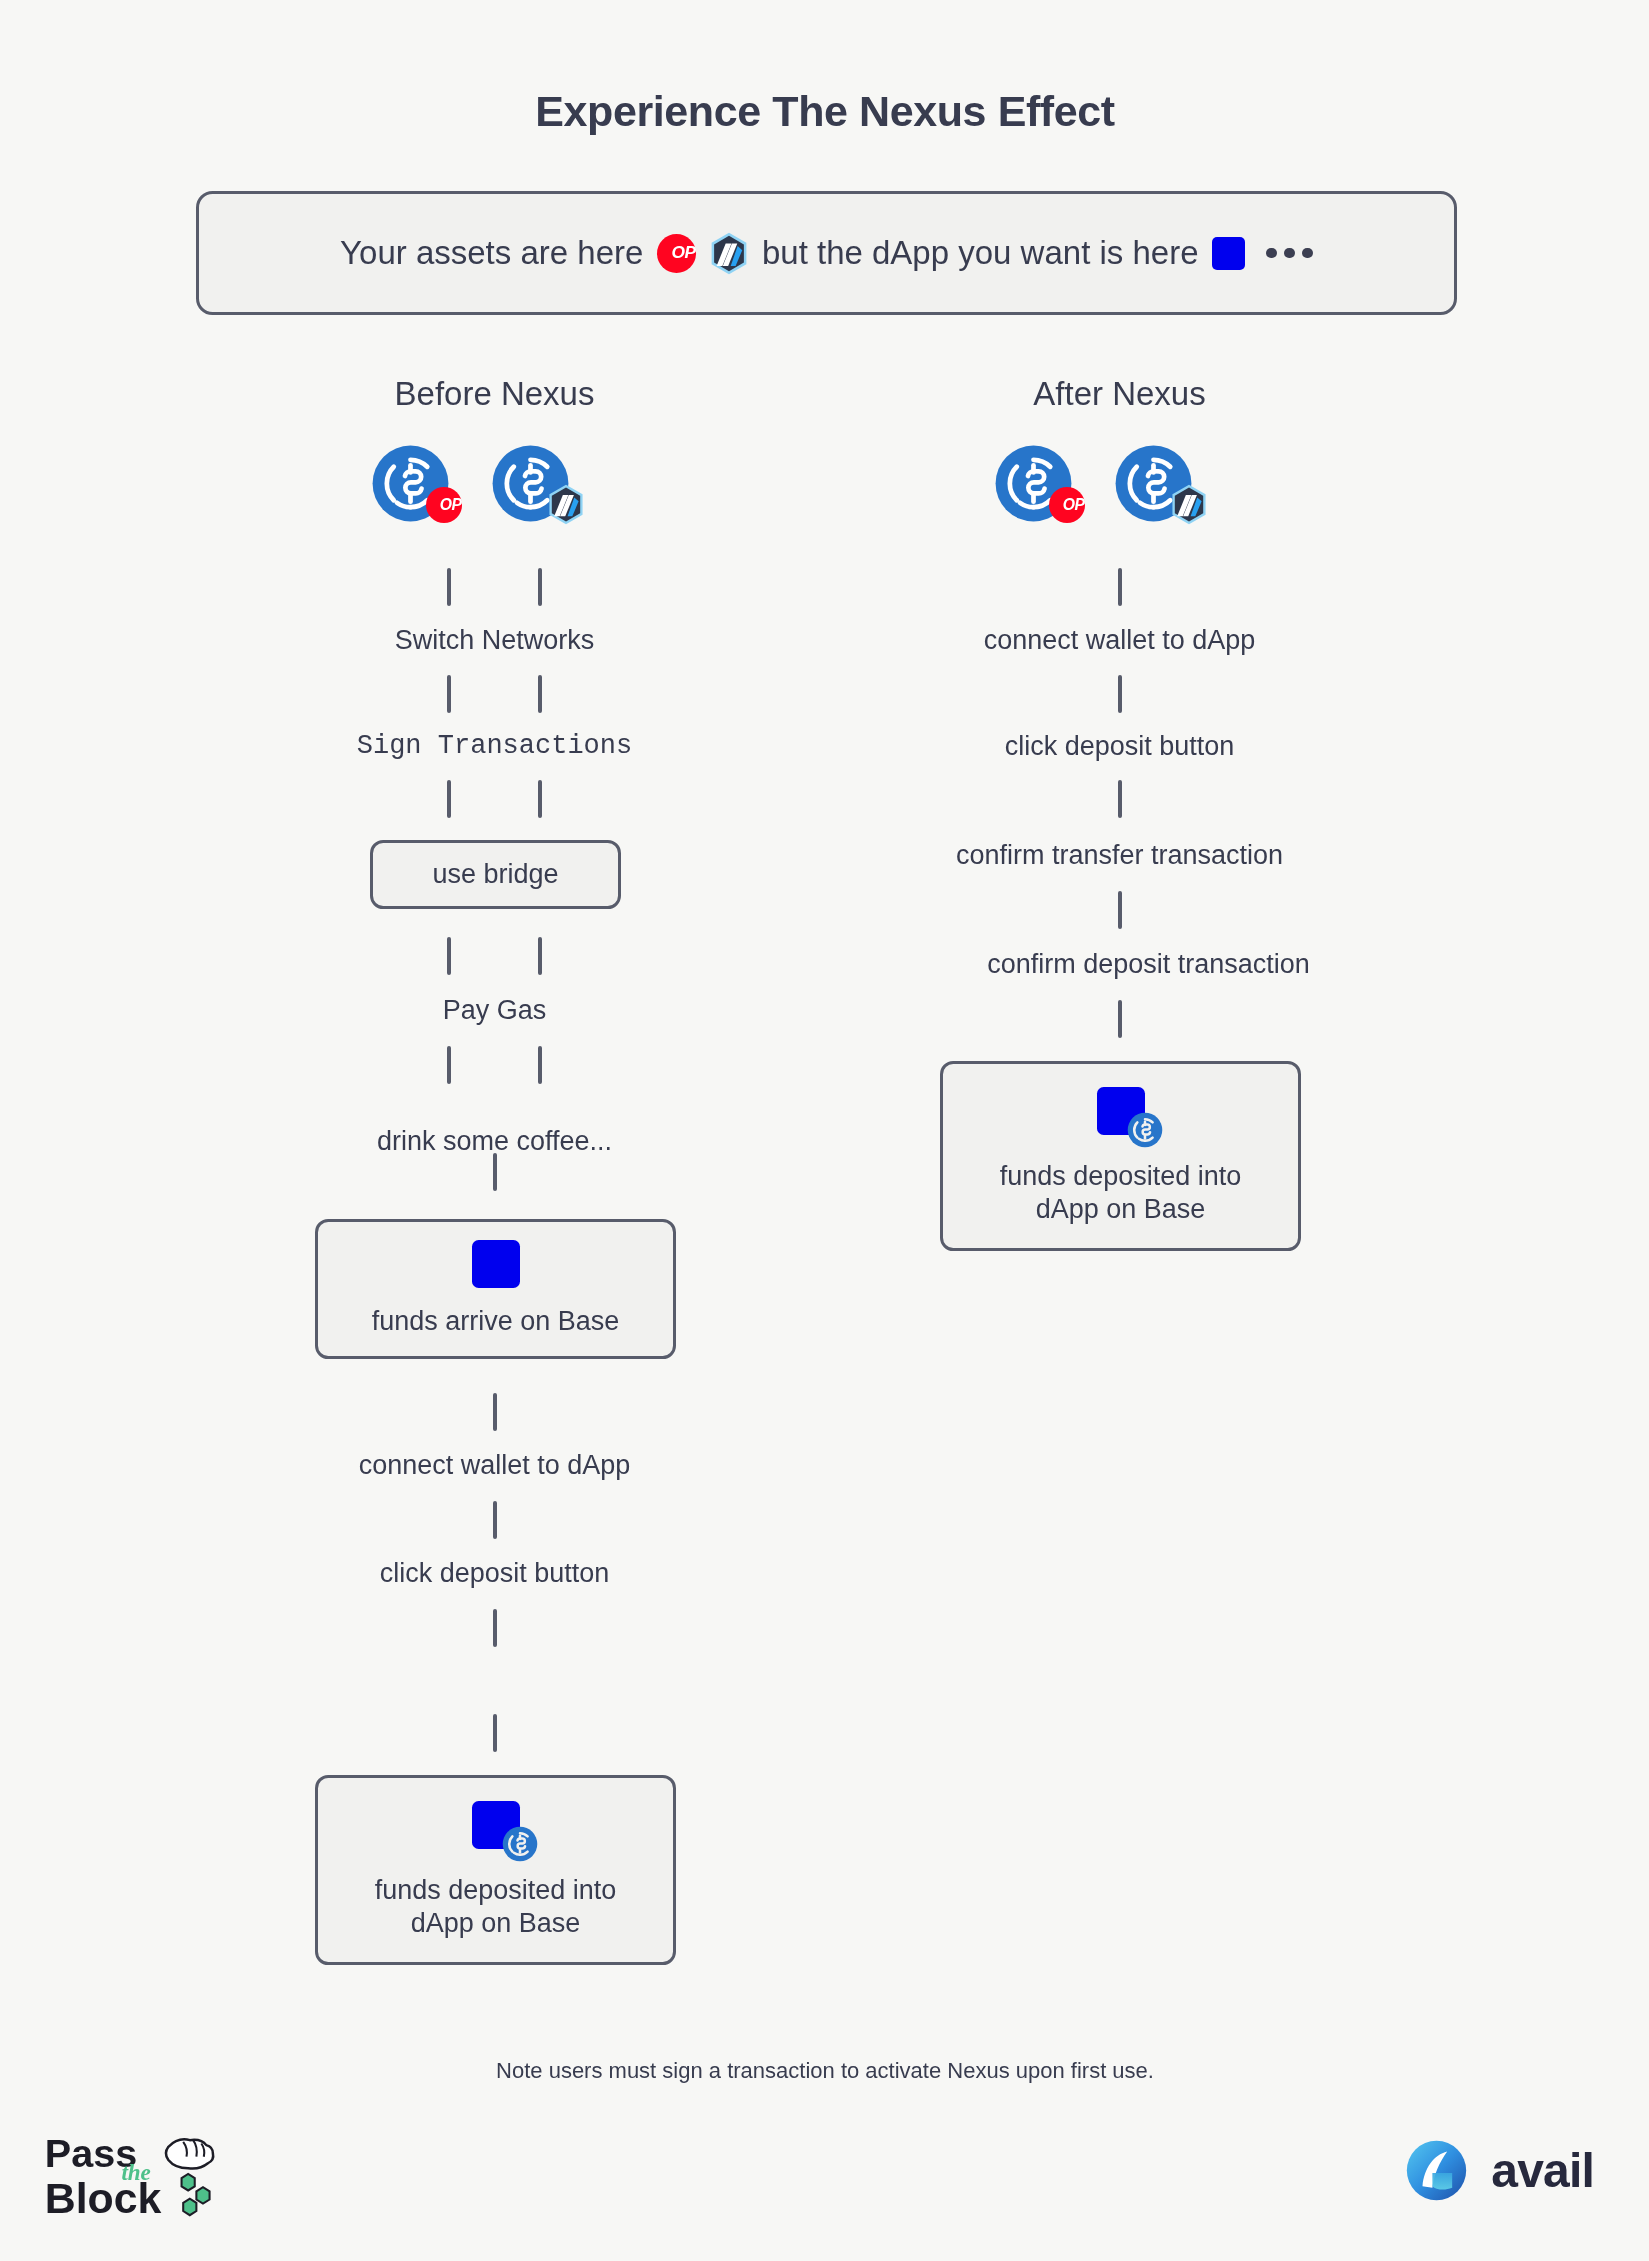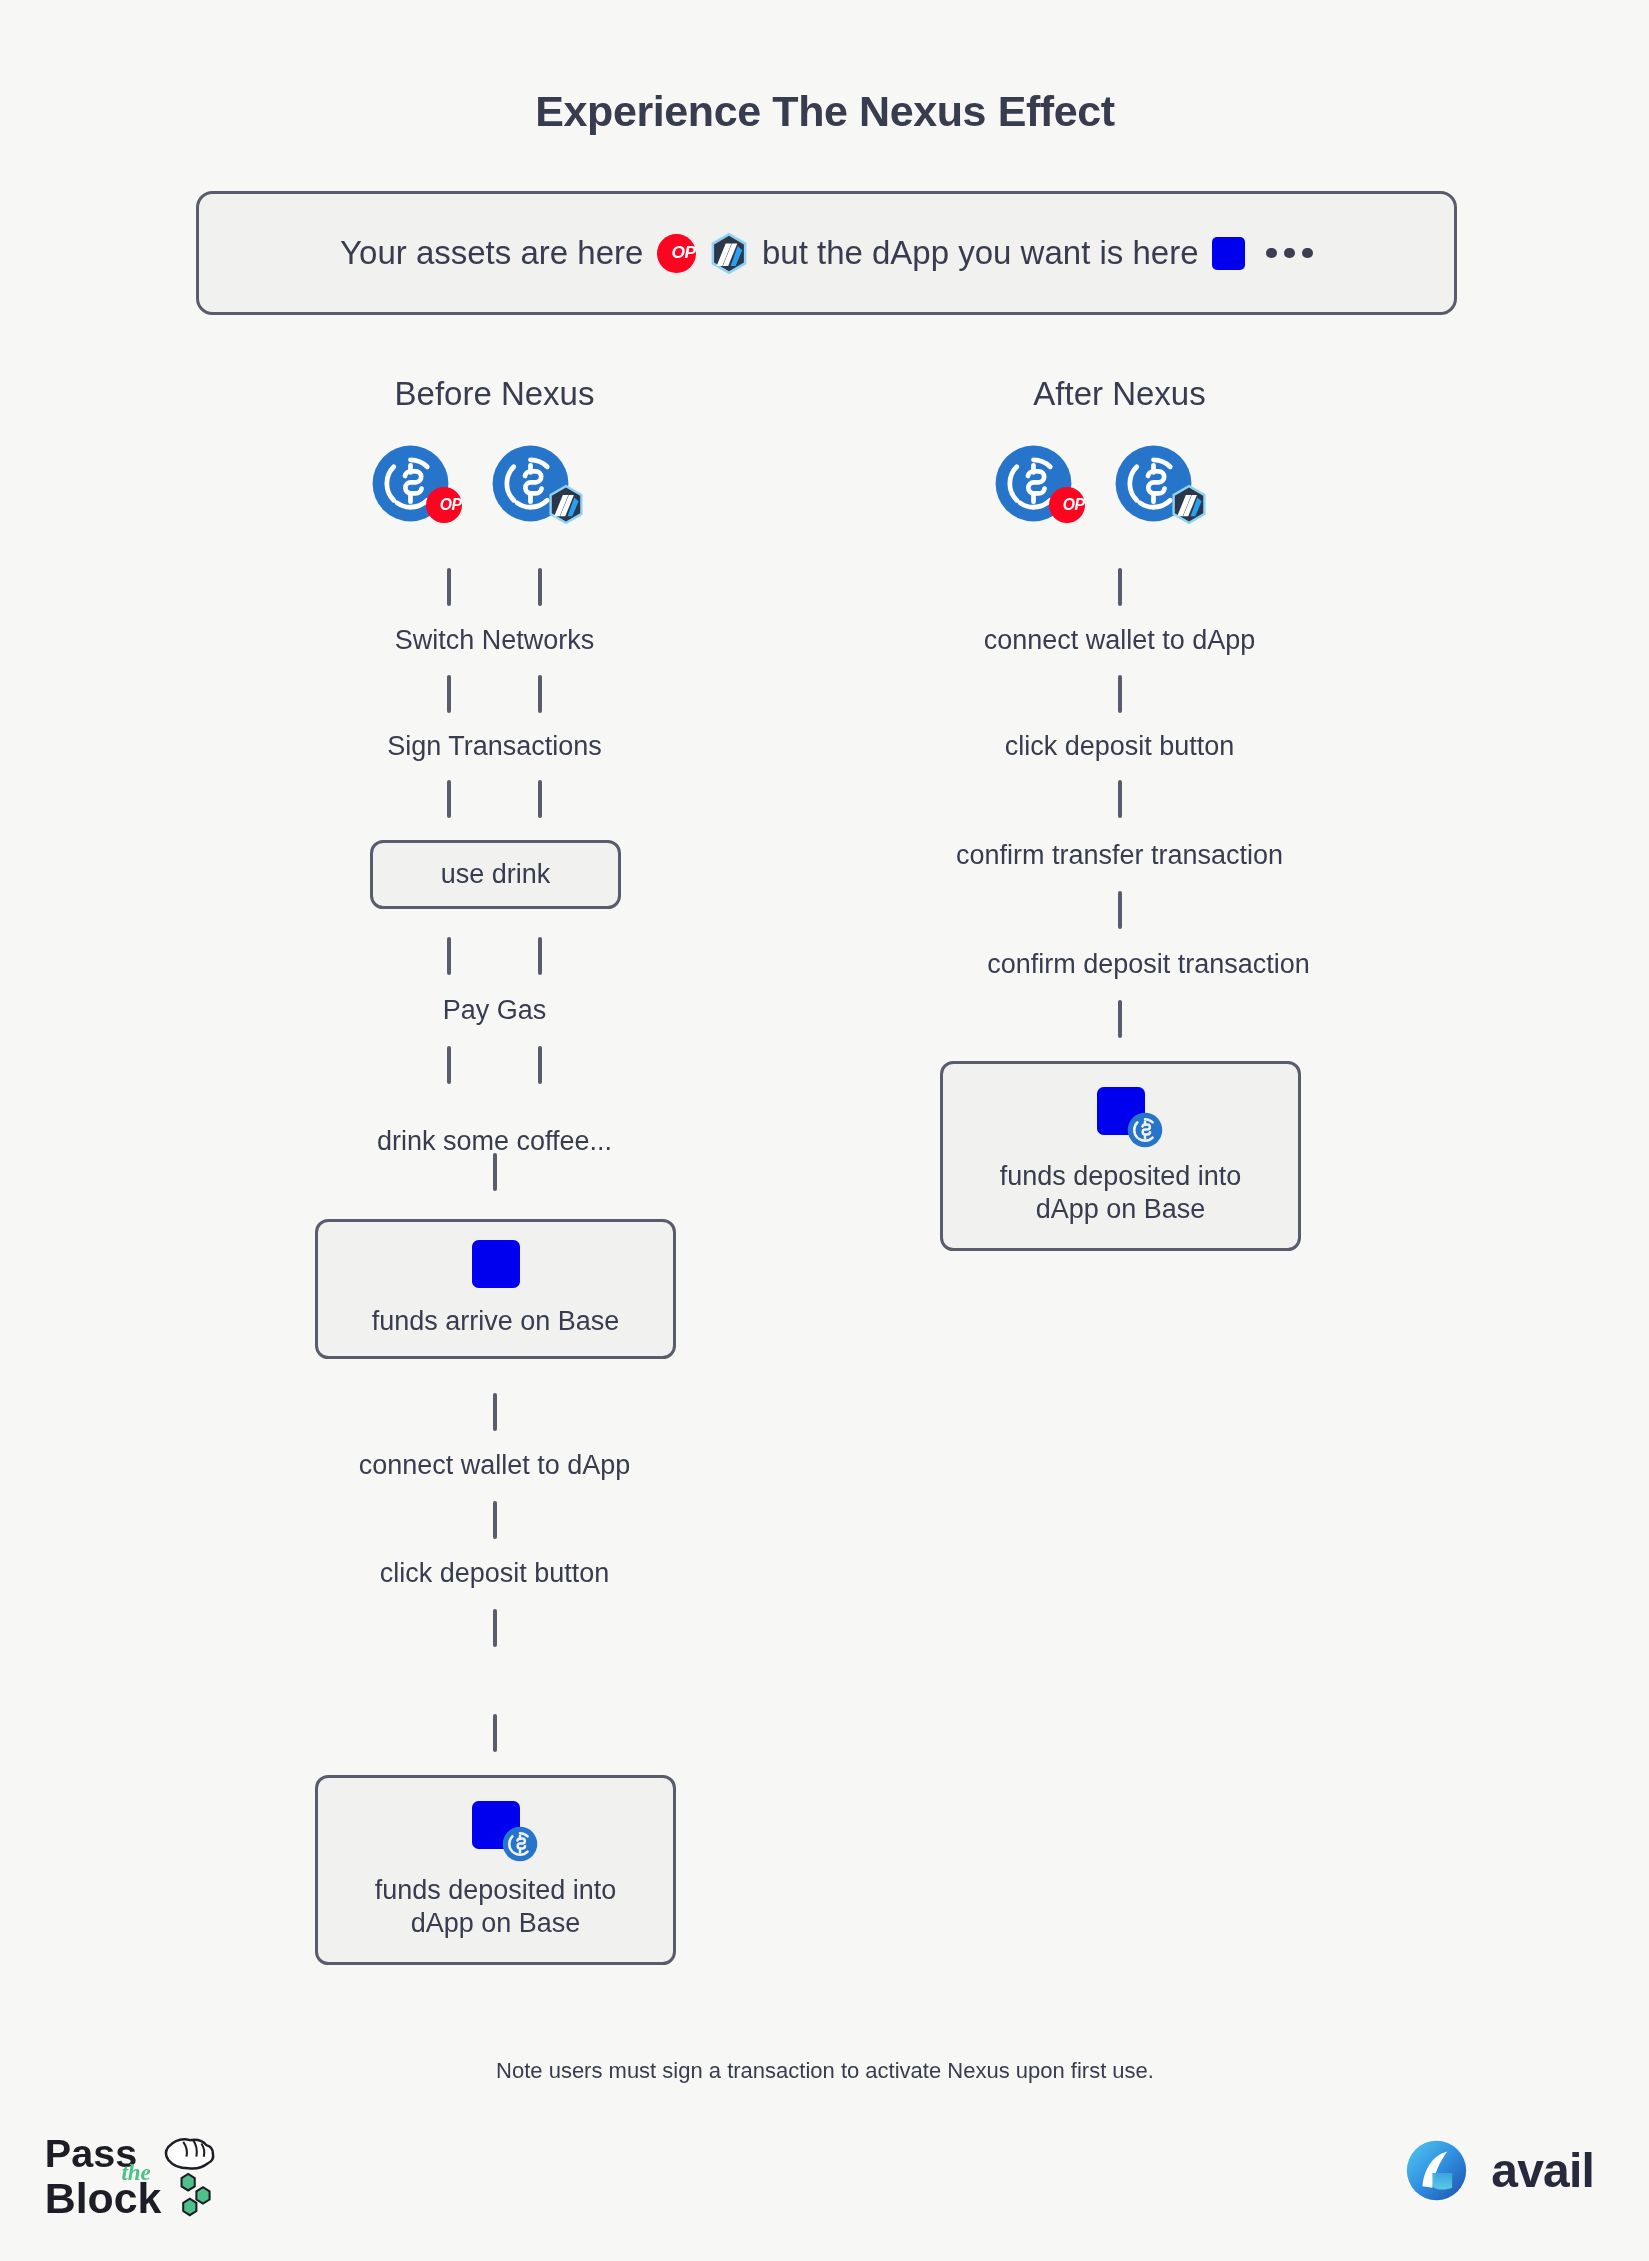--- a/index.html
+++ b/index.html
@@ -175,27 +175,27 @@
   </div>
 
   <div class="conn" style="left:447px; top:568px; height:38px;"></div>
   <div class="conn" style="left:538px; top:568px; height:38px;"></div>
 
   <div class="step" style="left:280px; top:625px; width:429px;">Switch Networks</div>
 
   <div class="conn" style="left:447px; top:675px; height:38px;"></div>
   <div class="conn" style="left:538px; top:675px; height:38px;"></div>
 
-  <div class="step" style="left:280px; top:731px; width:429px;">Sign Transactions</div>
+  <div class="step" style="left:280px; top:731px; width:429px;font-family:Liberation Mono, monospace;">Sign Transactions</div>
 
   <div class="conn" style="left:447px; top:780px; height:38px;"></div>
   <div class="conn" style="left:538px; top:780px; height:38px;"></div>
 
   <div class="node-box" style="left:370px; top:840px; width:251px; height:69px;">
-    <span class="label">use drink</span>
+    <span class="label">use bridge</span>
   </div>
 
   <div class="conn" style="left:447px; top:937px; height:38px;"></div>
   <div class="conn" style="left:538px; top:937px; height:38px;"></div>
 
   <div class="step" style="left:280px; top:995px; width:429px;">Pay Gas</div>
 
   <div class="conn" style="left:447px; top:1046px; height:38px;"></div>
   <div class="conn" style="left:538px; top:1046px; height:38px;"></div>
 

